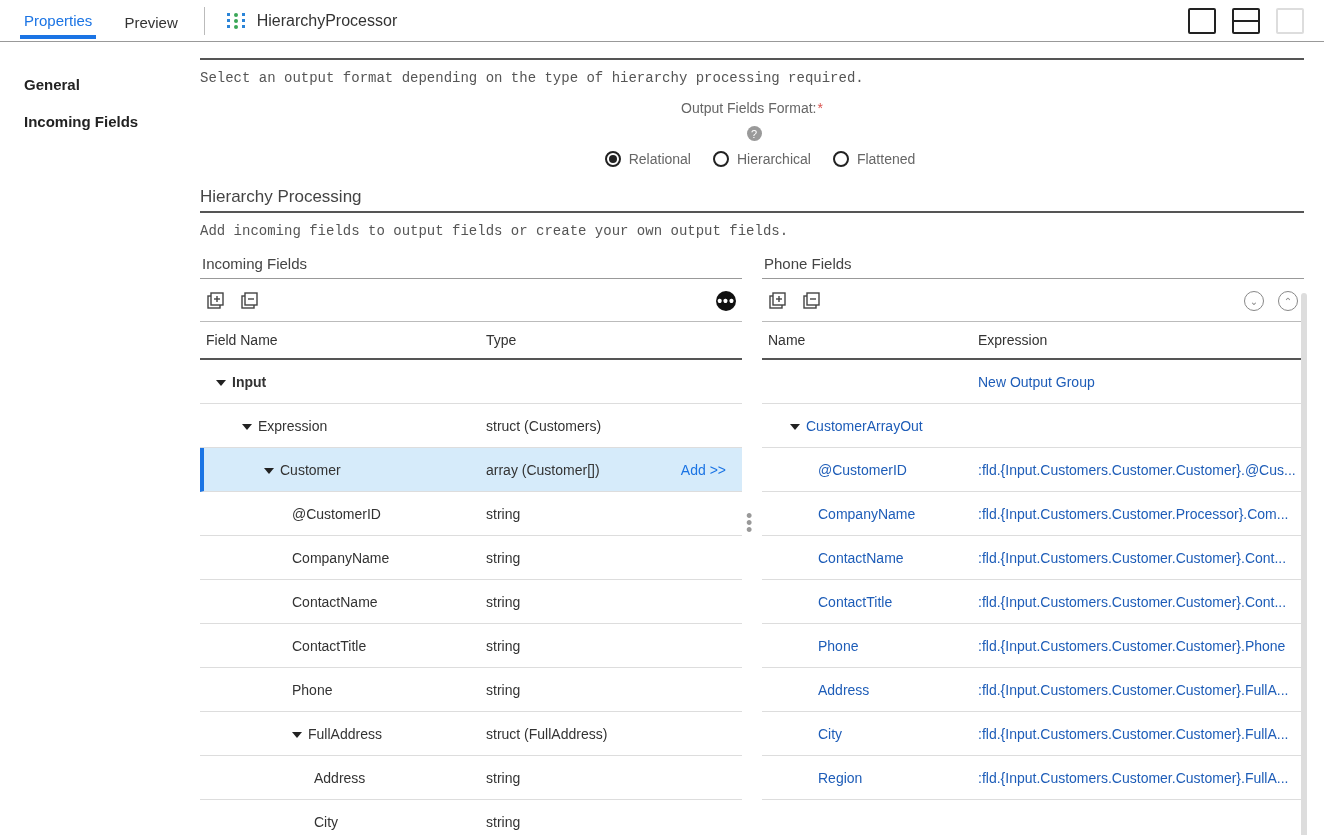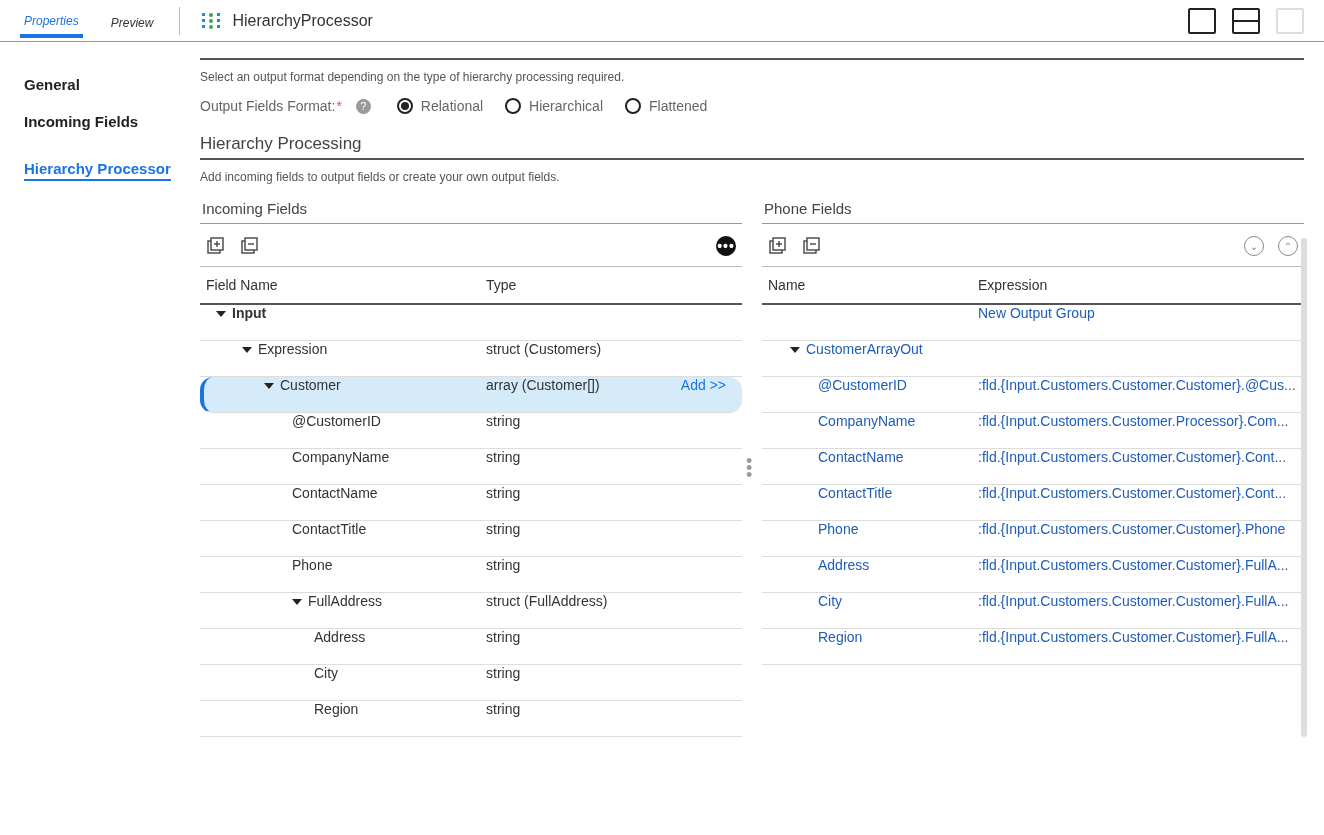--- a/index.html
+++ b/index.html
@@ -13,61 +13,61 @@
   overflow: hidden;
 }
 .top-bar {
   display:flex;
   align-items:center;
   height: 42px;
   border-bottom:1px solid #999;
   padding: 0 10px 0 20px;
 }
 .tabs { display:flex; gap:24px; height:100%; align-items:center;}
-.tab { cursor:pointer; padding:10px 4px 6px 4px; font-size:12px;font-style:italic;}
+.tab { cursor:pointer; padding:10px 4px 6px 4px; font-size:15px;}
 .tab.active { color:#1b74e4; border-bottom: 4px solid #1b74e4; font-weight:500;}
 .vsep { width:1px; background:#bbb; height:28px; margin:0 22px; }
 .proc-title { display:flex; align-items:center; gap:8px; font-size:16px; color:#333; }
 .layout-icons { margin-left:auto; display:flex; gap:16px; padding-right:10px;}
 .layout-icon { width:28px; height:26px; border:2px solid #222; border-radius:2px; display:flex; flex-direction:column;}
 .layout-icon.light { border-color:#ddd;}
 .layout-icon .split-h { border-top:2px solid #222; flex:1;}
 .layout-icon .top { flex:1;}
 
 .main { display:flex; height: calc(835px - 42px); }
 .sidebar { width:200px; padding: 24px 0 0 24px; flex-shrink:0;}
 .sidebar-item { display:block; padding:10px 0; font-size:15px; cursor:pointer; color:#222; font-weight:600;}
 .sidebar-item.active { color:#1b74e4; border-bottom:2px solid #1b74e4; display:inline-block; padding-bottom:2px; margin-bottom:8px; margin-top:10px;}
 .sidebar-item:not(.active){ font-weight:600;}
 
 .content { flex:1; padding: 16px 20px 0 0; overflow:hidden; }
 .section-title { font-size:17px; color:#444; padding-bottom:4px;}
 .hr { border:none; border-bottom:2px solid #555; margin-bottom:10px;}
-.desc { color:#555; font-size:12px; margin-bottom:14px;}
-.field-row { display:flex; align-items:center; gap:10px; margin-bottom:20px; color:#666;}
+.desc { color:#555; font-size:14px; margin-bottom:14px;font-family:Liberation Mono, monospace;}
+.field-row { display:flex; align-items:center; gap:10px; margin-bottom:20px; color:#666;flex-direction:column;}
 .req-star { color:#d9534f; margin-left:1px;}
 .help-dot { width:15px; height:15px; border-radius:50%; background:#9a9a9a; color:#fff; font-size:11px; display:inline-flex; align-items:center; justify-content:center; margin-left:4px;}
 .radio-group { display:flex; gap:22px; margin-left:16px;}
 .radio { display:flex; align-items:center; gap:8px; cursor:pointer;}
 .radio-circle { width:16px; height:16px; border:2px solid #222; border-radius:50%; display:flex; align-items:center; justify-content:center;}
 .radio.selected .radio-circle::after { content:""; width:8px; height:8px; background:#222; border-radius:50%;}
 
 .panels { display:flex; gap:20px; position:relative;}
 .panel { flex:1; min-width:0; }
 .panel-title { font-size:15px; color:#444; padding:2px 0 6px 2px; border-bottom:1px solid #999;}
 .panel-toolbar { display:flex; align-items:center; gap:14px; padding:12px 6px 10px 6px;}
 .tb-spacer { flex:1;}
 .tb-icon { width:20px; height:20px; display:inline-flex; align-items:center; justify-content:center; cursor:pointer;}
 .more-dot { width:20px; height:20px; background:#111; border-radius:50%; color:#fff; font-weight:bold; font-size:14px; display:flex; align-items:center; justify-content:center; letter-spacing:1px;}
 .circle-btn { width:20px; height:20px; border:1.5px solid #888; border-radius:50%; display:flex; align-items:center; justify-content:center; color:#888; font-size:10px;}
 
 .grid-head { display:flex; padding:10px 6px; border-bottom:2px solid #555; border-top:1px solid #bbb; font-weight:500;}
 .grid-body { }
-.row { display:flex; height:36px; border-bottom:1px solid #ddd; padding:0 6px;}
-.row.selected { background:#d6ebfa; border-left:4px solid #1b74e4; padding-left:2px;border-radius:13px;}
+.row { display:flex; align-items:center; height:44px; border-bottom:1px solid #ddd; padding:0 6px;}
+.row.selected { background:#d6ebfa; border-left:4px solid #1b74e4; padding-left:2px;}
 .caret { display:inline-block; width:0; height:0; border-left:5px solid transparent; border-right:5px solid transparent; border-top:6px solid #222; margin-right:6px; position:relative; top:-1px;}
 .link2 { color:#1e5db8; cursor:pointer;}
 .bold { font-weight:700;}
 .add-link { color:#1b74e4; font-weight:500; margin-right:10px;}
 
 .incoming .c1 { flex:0 0 280px; }
 .incoming .c2 { flex:1; }
 .incoming .c3 { flex:0 0 80px; text-align:right; }
 
 .output .c1 { flex:0 0 210px; overflow:hidden; white-space:nowrap; text-overflow:ellipsis;}
@@ -121,21 +121,20 @@
     <div class="layout-icon light">
         <div class="top"></div>
       </div>
   </div>
 </div>
 
 <div class="main">
   <div class="sidebar">
     <div class="sidebar-item">General</div>
     <div class="sidebar-item">Incoming Fields</div>
-    <div class="sidebar-item active">Hierarchy Processor</div>
   </div>
 
   <div class="content">
 
     <hr class="hr">
     <div class="desc">Select an output format depending on the type of hierarchy processing required.</div>
     <div class="field-row">
       <span><span>Output Fields Format:</span><span class="req-star">*</span></span>
       <span class="help-dot">?</span>
       <div class="radio-group">

